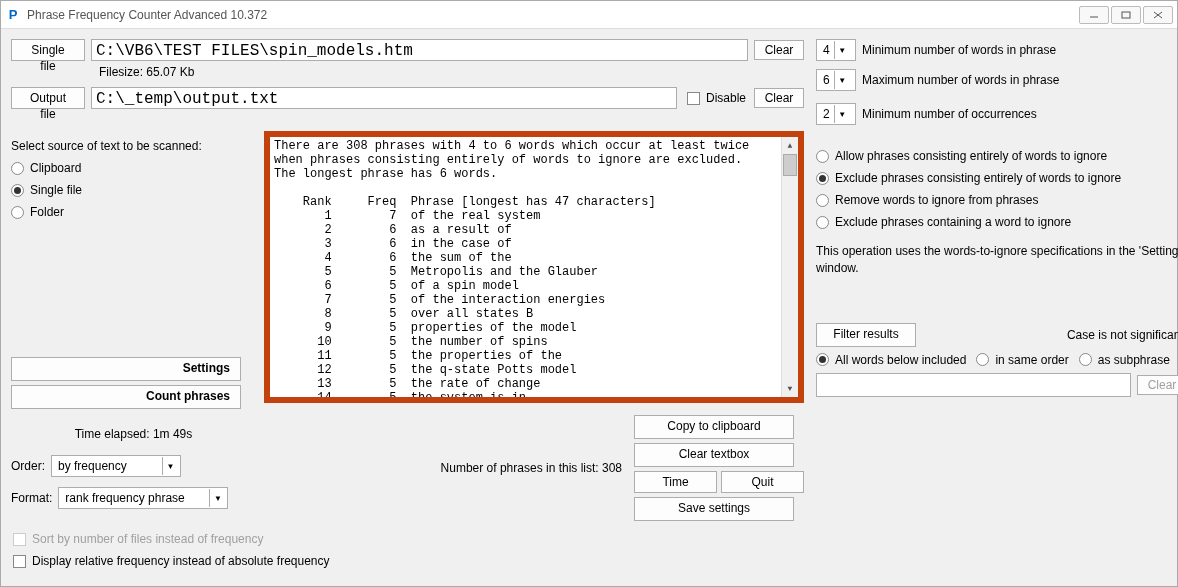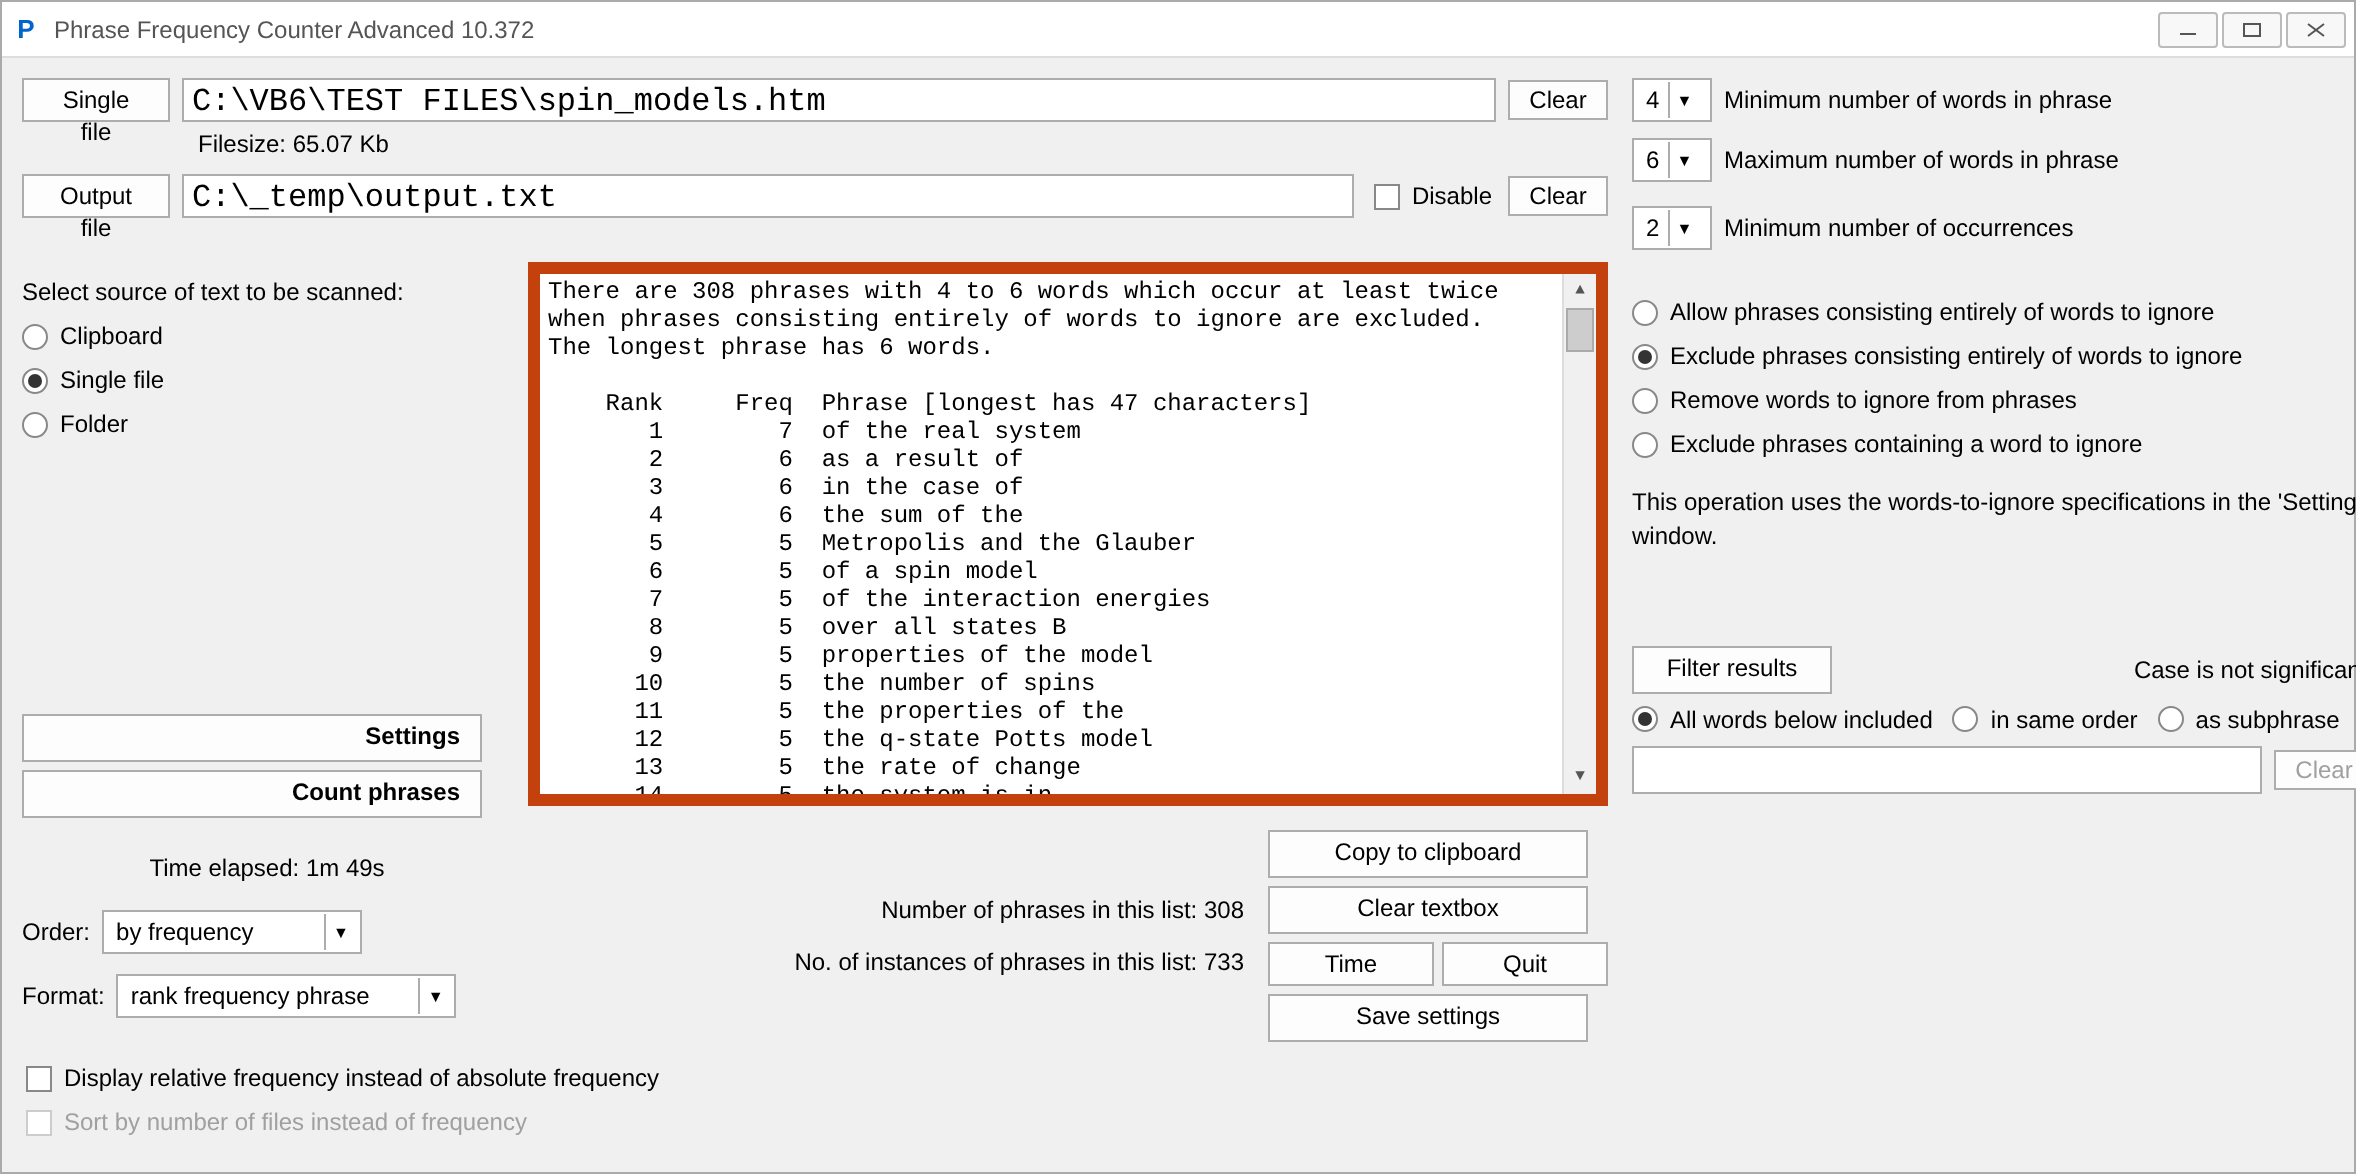--- a/index.html
+++ b/index.html
@@ -279,21 +279,20 @@
        9        5  properties of the model
       10        5  the number of spins
       11        5  the properties of the
       12        5  the q-state Potts model
       13        5  the rate of change
       14        5  the system is in</span><div class="scrollbar"><div class="arrow" style="top:0">▲</div><div class="thumb"></div><div class="arrow" style="bottom:0">▼</div></div></div>
 
         <div class="row" style="margin-top:12px">
           <div class="bottom-stats" style="flex:1">
             <div>Number of phrases in this list: 308</div>
-            <div style="margin-top:12px">No. of instances of phrases in this list: 733</div>
           </div>
           <div style="width:170px;margin-left:12px">
             <div class="btn action">Copy to clipboard</div>
             <div style="height:4px"></div>
             <div class="btn action">Clear textbox</div>
             <div style="height:4px"></div>
             <div style="display:flex;gap:4px">
               <div class="btn" style="flex:1">Time</div>
               <div class="btn" style="flex:1">Quit</div>
             </div>
@@ -342,23 +341,23 @@
         </div>
         <div class="row" style="margin-top:4px">
           <div class="filter-box"></div>
           <div class="btn small disabled">Clear</div>
         </div>
       </div>
 
     </div>
 
     <div class="bottom-left">
+      <div class="check-row disabled">
+        <div class="checkbox" style="border-color:#ccc"></div>
+        <span>Sort by number of files instead of frequency</span>
+      </div>
       <div class="check-row">
         <div class="checkbox"></div>
         <span>Display relative frequency instead of absolute frequency</span>
       </div>
-      <div class="check-row disabled">
-        <div class="checkbox" style="border-color:#ccc"></div>
-        <span>Sort by number of files instead of frequency</span>
-      </div>
     </div>
   </div>
 </div>
 
 </body></html>

